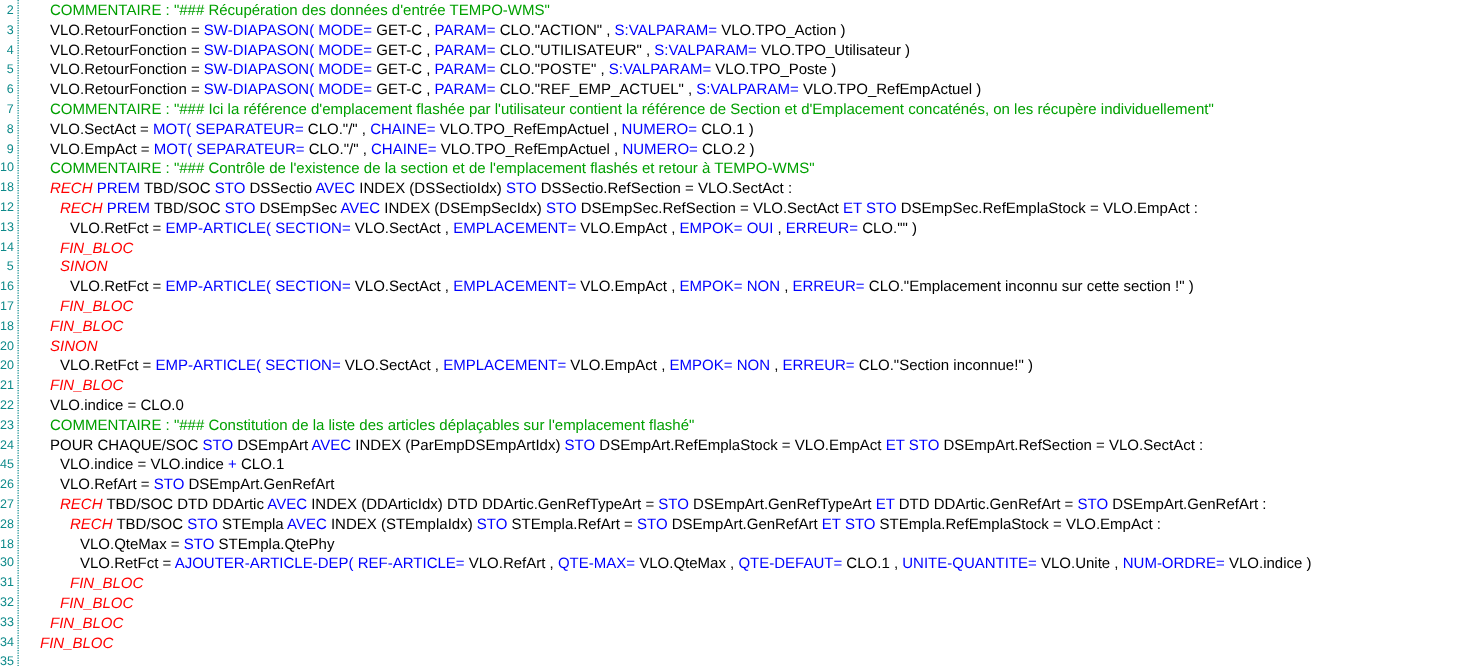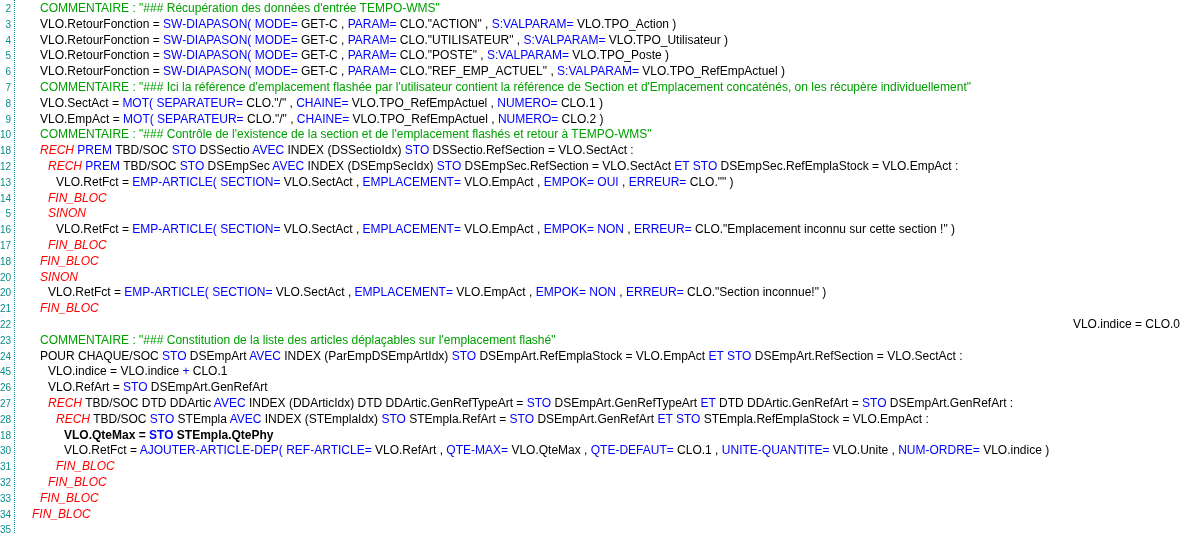--- a/index.html
+++ b/index.html
@@ -98,27 +98,27 @@
       <div class="line" style="padding-left: 33px;"><span class="tok-r">RECH</span><span class="tok-t"> </span><span class="tok-k">PREM</span><span class="tok-t"> TBD/SOC </span><span class="tok-k">STO</span><span class="tok-t"> DSEmpSec </span><span class="tok-k">AVEC</span><span class="tok-t"> INDEX (DSEmpSecIdx) </span><span class="tok-k">STO</span><span class="tok-t"> DSEmpSec.RefSection = VLO.SectAct </span><span class="tok-k">ET</span><span class="tok-t"> </span><span class="tok-k">STO</span><span class="tok-t"> DSEmpSec.RefEmplaStock = VLO.EmpAct :</span></div>
       <div class="line" style="padding-left: 41px;"><span class="tok-t">VLO.RetFct = </span><span class="tok-k">EMP-ARTICLE(</span><span class="tok-t"> </span><span class="tok-k">SECTION=</span><span class="tok-t"> VLO.SectAct , </span><span class="tok-k">EMPLACEMENT=</span><span class="tok-t"> VLO.EmpAct , </span><span class="tok-k">EMPOK=</span><span class="tok-t"> </span><span class="tok-k">OUI</span><span class="tok-t"> , </span><span class="tok-k">ERREUR=</span><span class="tok-t"> CLO."" )</span></div>
       <div class="line" style="padding-left: 33px;"><span class="tok-r">FIN_BLOC</span></div>
       <div class="line" style="padding-left: 33px;"><span class="tok-r">SINON</span></div>
       <div class="line" style="padding-left: 41px;"><span class="tok-t">VLO.RetFct = </span><span class="tok-k">EMP-ARTICLE(</span><span class="tok-t"> </span><span class="tok-k">SECTION=</span><span class="tok-t"> VLO.SectAct , </span><span class="tok-k">EMPLACEMENT=</span><span class="tok-t"> VLO.EmpAct , </span><span class="tok-k">EMPOK=</span><span class="tok-t"> </span><span class="tok-k">NON</span><span class="tok-t"> , </span><span class="tok-k">ERREUR=</span><span class="tok-t"> CLO."Emplacement inconnu sur cette section !" )</span></div>
       <div class="line" style="padding-left: 33px;"><span class="tok-r">FIN_BLOC</span></div>
       <div class="line" style="padding-left: 25px;"><span class="tok-r">FIN_BLOC</span></div>
       <div class="line" style="padding-left: 25px;"><span class="tok-r">SINON</span></div>
       <div class="line" style="padding-left: 33px;"><span class="tok-t">VLO.RetFct = </span><span class="tok-k">EMP-ARTICLE(</span><span class="tok-t"> </span><span class="tok-k">SECTION=</span><span class="tok-t"> VLO.SectAct , </span><span class="tok-k">EMPLACEMENT=</span><span class="tok-t"> VLO.EmpAct , </span><span class="tok-k">EMPOK=</span><span class="tok-t"> </span><span class="tok-k">NON</span><span class="tok-t"> , </span><span class="tok-k">ERREUR=</span><span class="tok-t"> CLO."Section inconnue!" )</span></div>
       <div class="line" style="padding-left: 25px;"><span class="tok-r">FIN_BLOC</span></div>
-      <div class="line" style="padding-left: 25px; text-align: right;"><span class="tok-t">VLO.indice = CLO.0</span></div>
+      <div class="line" style="padding-left: 25px;"><span class="tok-t">VLO.indice = CLO.0</span></div>
       <div class="line" style="padding-left: 25px;"><span class="tok-c">COMMENTAIRE : "### Constitution de la liste des articles déplaçables sur l'emplacement flashé"</span></div>
       <div class="line" style="padding-left: 25px;"><span class="tok-t">POUR CHAQUE/SOC </span><span class="tok-k">STO</span><span class="tok-t"> DSEmpArt </span><span class="tok-k">AVEC</span><span class="tok-t"> INDEX (ParEmpDSEmpArtIdx) </span><span class="tok-k">STO</span><span class="tok-t"> DSEmpArt.RefEmplaStock = VLO.EmpAct </span><span class="tok-k">ET</span><span class="tok-t"> </span><span class="tok-k">STO</span><span class="tok-t"> DSEmpArt.RefSection = VLO.SectAct :</span></div>
       <div class="line" style="padding-left: 33px;"><span class="tok-t">VLO.indice = VLO.indice </span><span class="tok-k">+</span><span class="tok-t"> CLO.1</span></div>
       <div class="line" style="padding-left: 33px;"><span class="tok-t">VLO.RefArt = </span><span class="tok-k">STO</span><span class="tok-t"> DSEmpArt.GenRefArt</span></div>
       <div class="line" style="padding-left: 33px;"><span class="tok-r">RECH</span><span class="tok-t"> TBD/SOC DTD DDArtic </span><span class="tok-k">AVEC</span><span class="tok-t"> INDEX (DDArticIdx) DTD DDArtic.GenRefTypeArt = </span><span class="tok-k">STO</span><span class="tok-t"> DSEmpArt.GenRefTypeArt </span><span class="tok-k">ET</span><span class="tok-t"> DTD DDArtic.GenRefArt = </span><span class="tok-k">STO</span><span class="tok-t"> DSEmpArt.GenRefArt :</span></div>
       <div class="line" style="padding-left: 41px;"><span class="tok-r">RECH</span><span class="tok-t"> TBD/SOC </span><span class="tok-k">STO</span><span class="tok-t"> STEmpla </span><span class="tok-k">AVEC</span><span class="tok-t"> INDEX (STEmplaIdx) </span><span class="tok-k">STO</span><span class="tok-t"> STEmpla.RefArt = </span><span class="tok-k">STO</span><span class="tok-t"> DSEmpArt.GenRefArt </span><span class="tok-k">ET</span><span class="tok-t"> </span><span class="tok-k">STO</span><span class="tok-t"> STEmpla.RefEmplaStock = VLO.EmpAct :</span></div>
-      <div class="line" style="padding-left: 49px; font-weight: bold;"><span class="tok-t">VLO.QteMax = </span><span class="tok-k">STO</span><span class="tok-t"> STEmpla.QtePhy</span></div>
+      <div class="line" style="padding-left: 49px;"><span class="tok-t">VLO.QteMax = </span><span class="tok-k">STO</span><span class="tok-t"> STEmpla.QtePhy</span></div>
       <div class="line" style="padding-left: 49px;"><span class="tok-t">VLO.RetFct = </span><span class="tok-k">AJOUTER-ARTICLE-DEP(</span><span class="tok-t"> </span><span class="tok-k">REF-ARTICLE=</span><span class="tok-t"> VLO.RefArt , </span><span class="tok-k">QTE-MAX=</span><span class="tok-t"> VLO.QteMax , </span><span class="tok-k">QTE-DEFAUT=</span><span class="tok-t"> CLO.1 , </span><span class="tok-k">UNITE-QUANTITE=</span><span class="tok-t"> VLO.Unite , </span><span class="tok-k">NUM-ORDRE=</span><span class="tok-t"> VLO.indice )</span></div>
       <div class="line" style="padding-left: 41px;"><span class="tok-r">FIN_BLOC</span></div>
       <div class="line" style="padding-left: 33px;"><span class="tok-r">FIN_BLOC</span></div>
       <div class="line" style="padding-left: 25px;"><span class="tok-r">FIN_BLOC</span></div>
       <div class="line" style="padding-left: 17px;"><span class="tok-r">FIN_BLOC</span></div>
     </div>
 </div>
 
 </body></html>

